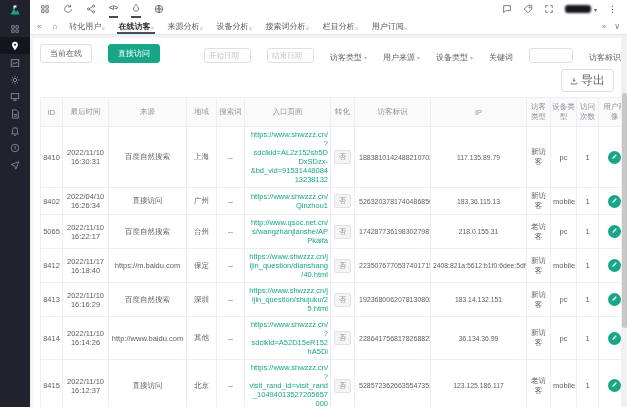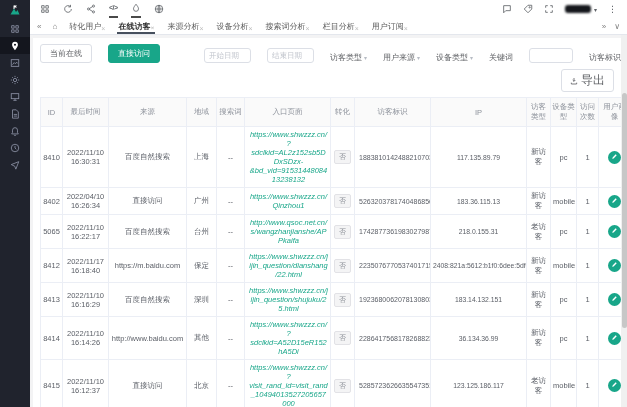--- a/index.html
+++ b/index.html
@@ -48,21 +48,21 @@
   .sel { display:flex; align-items:center; gap:2px; cursor:pointer; }
   .sel .caret { color:#b7bcc4; }
   .export-row { display:flex; justify-content:flex-end; margin:6px 0 5px; }
   .export-btn { display:flex; align-items:center; gap:3px; border:1px solid #dcdfe6; background:#fff; border-radius:3px; font-size:12px; color:#606266; padding:2px 8px; cursor:pointer; font-family:inherit; }
 
   
   table { width:100%; border-collapse:collapse; table-layout:fixed; font-size:7.5px; color:#5a5e66; }
   th,td { border:1px solid #ebeef5; padding:3px 2px; text-align:center; vertical-align:middle; font-weight:normal; }
   thead th { background:#fafafa; color:#8c919a; padding:4px 1px; }
   td.l { text-align:left; padding-left:4px; }
-  .link { color:var(--accent); text-decoration:none; overflow-wrap:break-word; word-break:normal; display:block; text-align:center; cursor:pointer;font-style:italic; }
+  .link { color:var(--accent); text-decoration:none; overflow-wrap:break-word; word-break:normal; display:block; text-align:right; cursor:pointer; }
   .idc { font-size:7px; white-space:nowrap; overflow:hidden; }
   .ipc { font-size:6.8px; white-space:nowrap; overflow:hidden; }
   .badge { display:inline-block; border:1px solid #e2e2e6; background:#f4f4f5; color:#8f939b; border-radius:2px; padding:1px 4px; font-size:7px; }
   .edit-btn { width:13px; height:13px; border-radius:50%; background:var(--accent); display:inline-flex; align-items:center; justify-content:center; cursor:pointer; }
 
   
   .sb-track { position:absolute; top:0; right:0; width:6px; height:100%; background:#f0f0f0; }
   .sb-thumb { position:absolute; top:58px; right:0.5px; width:5px; height:235px; background:#c7c7c7; border-radius:3px; cursor:pointer; }
 </style>
 </head>
@@ -393,21 +393,21 @@
                   </span></td>
   </tr>
 
   <tr>
     <td>8412</td>
     <td>2022/11/17 16:18:40</td>
     <td>https://m.baidu.com</td>
     <td>保定</td>
     <td>--</td>
     <td class="l">
-                  <a class="link">https://www.shwzzz.cn/jijin_question/dianshang/22.html</a>
+                  <a class="link">https://www.shwzzz.cn/jijin_question/dianshang/40.html</a>
                 </td>
     <td><span class="badge">否</span></td>
     <td class="l idc">2235076770537401715</td>
     <td class="ipc">2408:821a:5612:b1f0:6dee:5df6:411c:7ef</td>
     <td>新访客</td>
     <td>mobile</td>
     <td>1</td>
     <td><span class="edit-btn">
                     <span><svg width="7" height="7" viewBox="0 0 24 24" fill="#fff">
                         <path d="M4 20l1.5-5L16 4.5 19.5 8 9 18.5 4 20z"></path>

